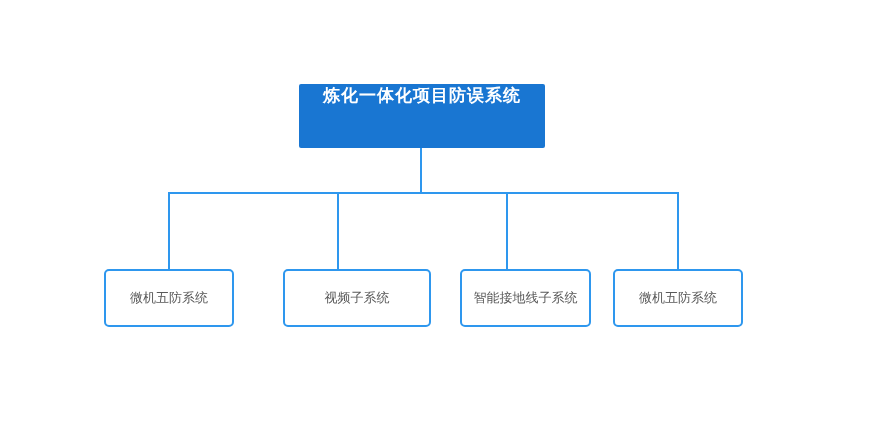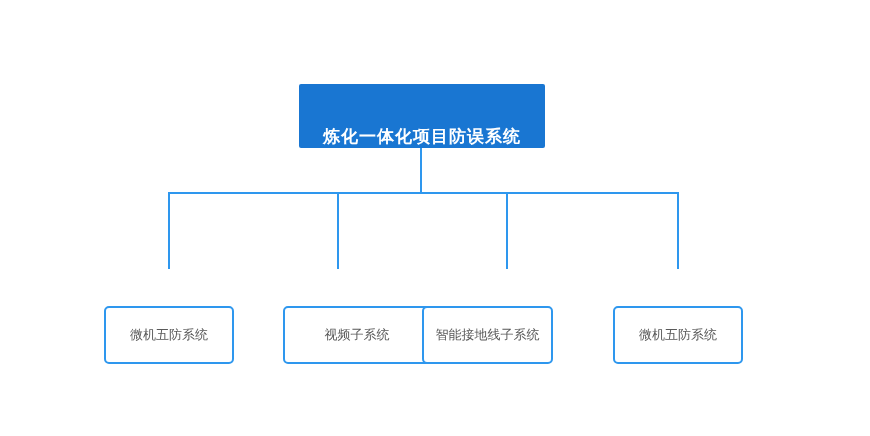--- a/index.html
+++ b/index.html
@@ -14,21 +14,21 @@
     width: 870px;
     height: 436px;
     background: var(--background, #ffffff);
   }
   .node-root {
     position: absolute;
     left: 299px; top: 84px;
     width: 246px; height: 64px;
     background: var(--root-fill, #1976d2);
     border-radius: 2px;
-    display: flex; align-items: flex-end; justify-content: center;
+    display: flex; align-items: flex-start; justify-content: center;
     cursor: default;
   }
   .node-root .label {
     color: var(--root-text, #ffffff);
     font-size: 17px;
     font-weight: bold;
     letter-spacing: 1px;
     white-space: nowrap;
   }
   .connector {
@@ -43,30 +43,29 @@
   .conn-drop-4      { left: 677px; top: 193px; width: 2px; height: 76px; }
   .node-child {
     position: absolute;
     top: 269px;
     height: 58px;
     background: var(--child-fill, #ffffff);
     border: 2px solid var(--child-border, #2e97ee);
     border-radius: 5px;
     display: flex; align-items: center; justify-content: center;
     cursor: default;
-    margin-top: 37px;
   }
   .node-child .label {
     color: var(--child-text, #595959);
     font-size: 13px;
     white-space: nowrap;
   }
   .node-child-1 { left: 104px; width: 130px; }
   .node-child-2 { left: 283px; width: 148px; }
-  .node-child-3 { left: 422px; width: 131px; }
+  .node-child-3 { left: 460px; width: 131px; }
   .node-child-4 { left: 613px; width: 130px; }
 </style>
 </head>
 <body>
 
 <div class="canvas">
 
   <div class="node-root">
     <span class="label">炼化一体化项目防误系统</span>
   </div>

